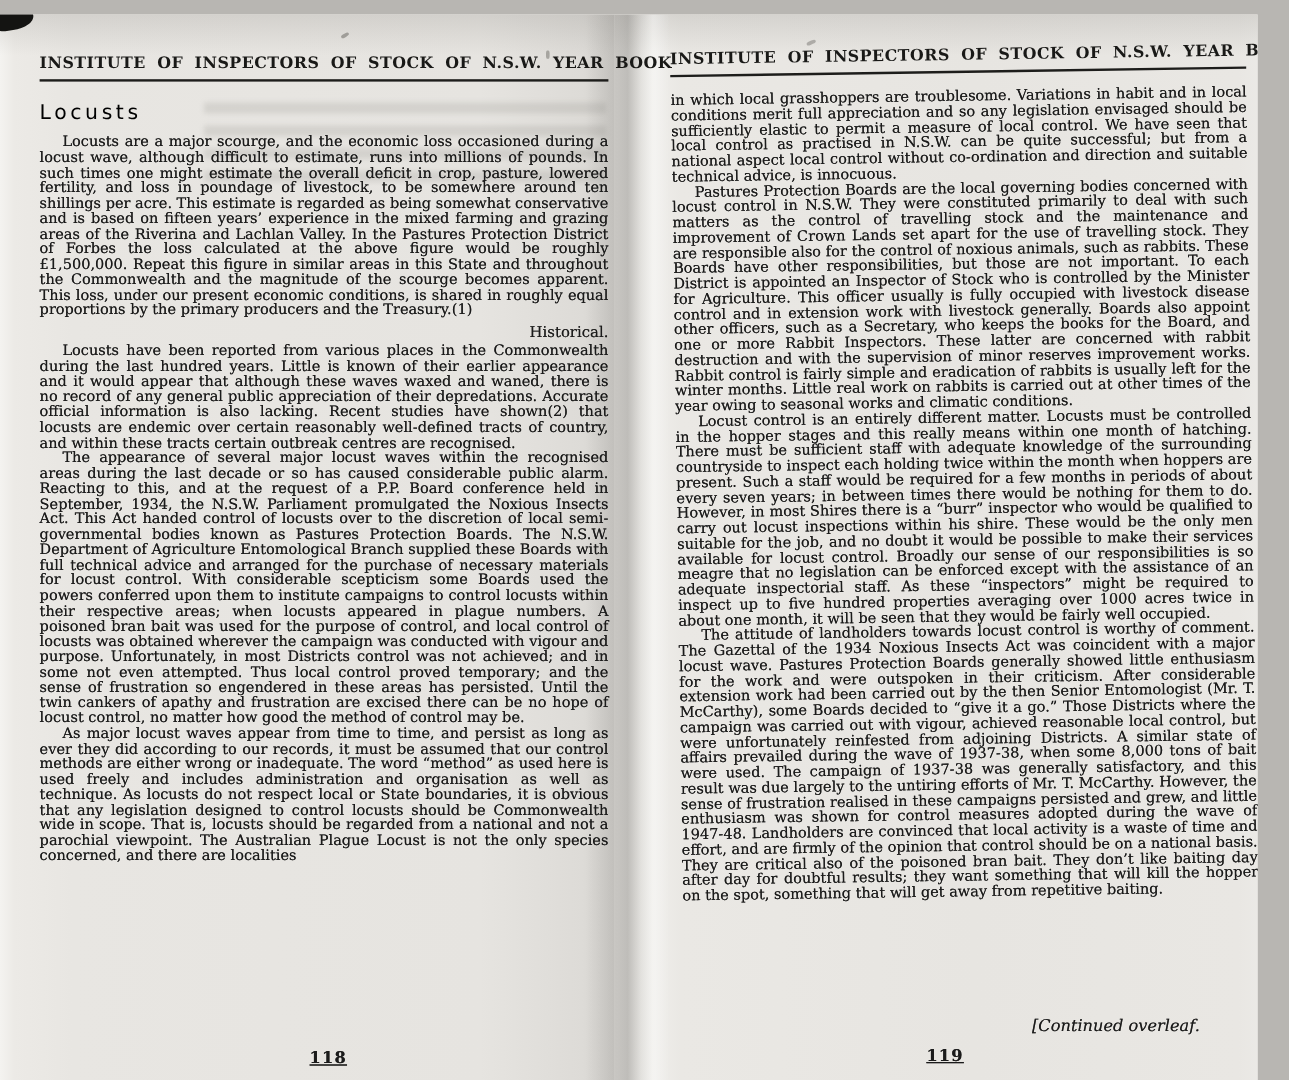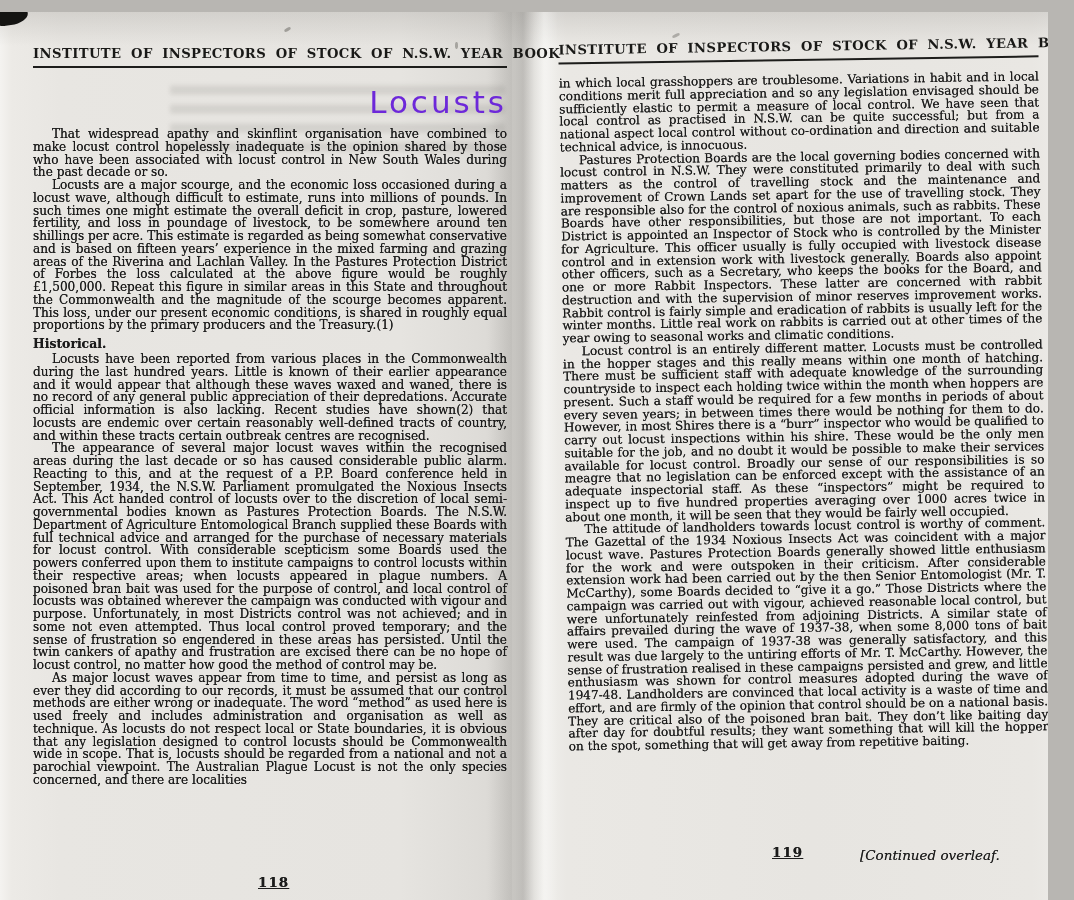--- a/index.html
+++ b/index.html
@@ -61,48 +61,49 @@
   .content-right { left: 560px; top: 30px; width: 480px; }
   .tilt { transform: rotate(-0.85deg); transform-origin: 30px 120px; }
 
   .running-head {
     font-weight: bold; font-size: 13.2px; letter-spacing: 0.4px; word-spacing: 4.5px;
     white-space: nowrap; padding-bottom: 5px; border-bottom: 2px solid #1d1d1b;
     color: #191917;
   }
   .page-title {
     font-family: "DejaVu Sans", "Liberation Sans", sans-serif;
-    font-size: 31px; letter-spacing: 3px; font-weight: 500;
-    text-align: right; margin: 16px 0 8px 0; color: #6d28d9;
+    font-size: 17px; letter-spacing: 3px; font-weight: 500;
+    text-align: left; margin: 16px 0 8px 0; color: #000000;
   }
   .byline {
     font-weight: bold; font-size: 12.6px; text-align: center; margin-bottom: 13px;
   }
   .body-text p {
     margin: 0; text-align: justify;
     font-size: 12.1px; line-height: 12.75px;
     text-shadow: 0 0 0.45px rgba(25,25,23,0.85);
   }
   .body-text p.indent { text-indent: 19px; }
   .section-heading {
-    font-weight: bold; font-size: 12.4px; margin: 4px 0 2px 0;
+    font-weight: normal; font-size: 12.4px; margin: 4px 0 2px 0;
     text-shadow: 0 0 0.4px rgba(25,25,23,0.8);
+    text-align: right;
   }
   .continued {
     position: absolute; font-style: italic; font-size: 13.5px;
     text-shadow: 0 0 0.4px rgba(25,25,23,0.7);
   }
   .continued-right { left: 860px; top: 835px; }
   .page-num {
     position: absolute; font-weight: bold; font-size: 13.5px; letter-spacing: 1px;
     text-shadow: 0 0 0.4px rgba(25,25,23,0.8);
     text-decoration: underline;
   }
   .page-num-left  { left: 258px; top: 862px; }
-  .page-num-right { left: 772px; top: 832px; }
+  .page-num-right { left: 772px; top: 860px; }
 </style>
 </head>
 <body>
 
 <div class="scan">
 
   <div class="page page-left">
     <div class="ghost-lines"></div>
   </div>
 
@@ -111,21 +112,20 @@
   <div class="gutter-shadow"></div>
 
   <div class="corner-blot"></div>
   <div class="speck speck-1"></div>
   <div class="speck speck-2"></div>
   <div class="speck speck-3"></div>
 
   <div class="content content-left body-text">
     <div class="running-head">INSTITUTE OF INSPECTORS OF STOCK OF N.S.W. YEAR BOOK</div>
     <h1 class="page-title">Locusts</h1>
-    <p class="indent">That widespread apathy and skinflint organisation have combined to make locust control hopelessly inadequate is the opinion shared by those who have been associated with locust control in New South Wales during the past decade or so.</p>
     <p class="indent">Locusts are a major scourge, and the economic loss occasioned during a locust wave, although difficult to estimate, runs into millions of pounds. In such times one might estimate the overall deficit in crop, pasture, lowered fertility, and loss in poundage of livestock, to be somewhere around ten shillings per acre. This estimate is regarded as being somewhat conservative and is based on fifteen years’ experience in the mixed farming and grazing areas of the Riverina and Lachlan Valley. In the Pastures Protection District of Forbes the loss calculated at the above figure would be roughly £1,500,000. Repeat this figure in similar areas in this State and throughout the Commonwealth and the magnitude of the scourge becomes apparent. This loss, under our present economic conditions, is shared in roughly equal proportions by the primary producers and the Treasury.(1)</p>
     <div class="section-heading">Historical.</div>
     <p class="indent">Locusts have been reported from various places in the Commonwealth during the last hundred years. Little is known of their earlier appearance and it would appear that although these waves waxed and waned, there is no record of any general public appreciation of their depredations. Accurate official information is also lacking. Recent studies have shown(2) that locusts are endemic over certain reasonably well-defined tracts of country, and within these tracts certain outbreak centres are recognised.</p>
     <p class="indent">The appearance of several major locust waves within the recognised areas during the last decade or so has caused considerable public alarm. Reacting to this, and at the request of a P.P. Board conference held in September, 1934, the N.S.W. Parliament promulgated the Noxious Insects Act. This Act handed control of locusts over to the discretion of local semi-governmental bodies known as Pastures Protection Boards. The N.S.W. Department of Agriculture Entomological Branch supplied these Boards with full technical advice and arranged for the purchase of necessary materials for locust control. With considerable scepticism some Boards used the powers conferred upon them to institute campaigns to control locusts within their respective areas; when locusts appeared in plague numbers. A poisoned bran bait was used for the purpose of control, and local control of locusts was obtained wherever the campaign was conducted with vigour and purpose. Unfortunately, in most Districts control was not achieved; and in some not even attempted. Thus local control proved temporary; and the sense of frustration so engendered in these areas has persisted. Until the twin cankers of apathy and frustration are excised there can be no hope of locust control, no matter how good the method of control may be.</p>
     <p class="indent">As major locust waves appear from time to time, and persist as long as ever they did according to our records, it must be assumed that our control methods are either wrong or inadequate. The word “method” as used here is used freely and includes administration and organisation as well as technique. As locusts do not respect local or State boundaries, it is obvious that any legislation designed to control locusts should be Commonwealth wide in scope. That is, locusts should be regarded from a national and not a parochial viewpoint. The Australian Plague Locust is not the only species concerned, and there are localities</p>
   </div>
   <div class="page-num page-num-left">118</div>
 
   <div class="content content-right body-text tilt">
     <div class="running-head">INSTITUTE OF INSPECTORS OF STOCK OF N.S.W. YEAR BOOK</div>

